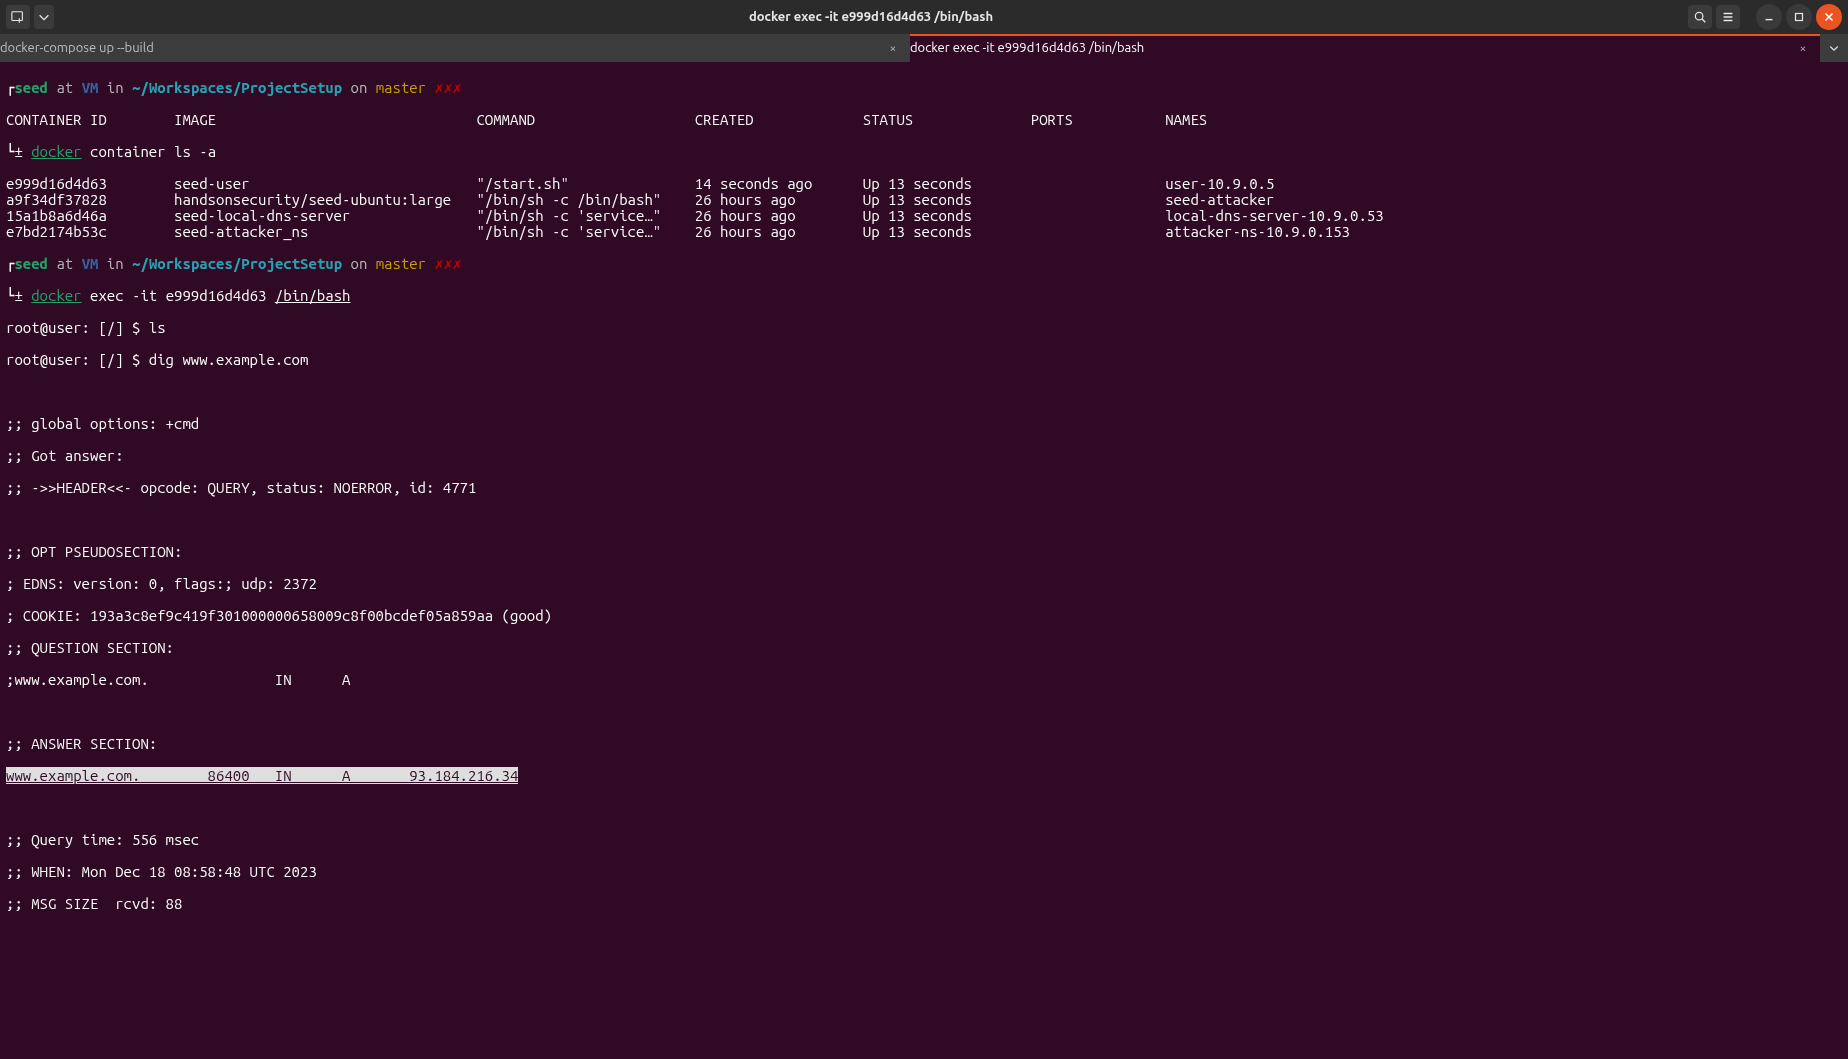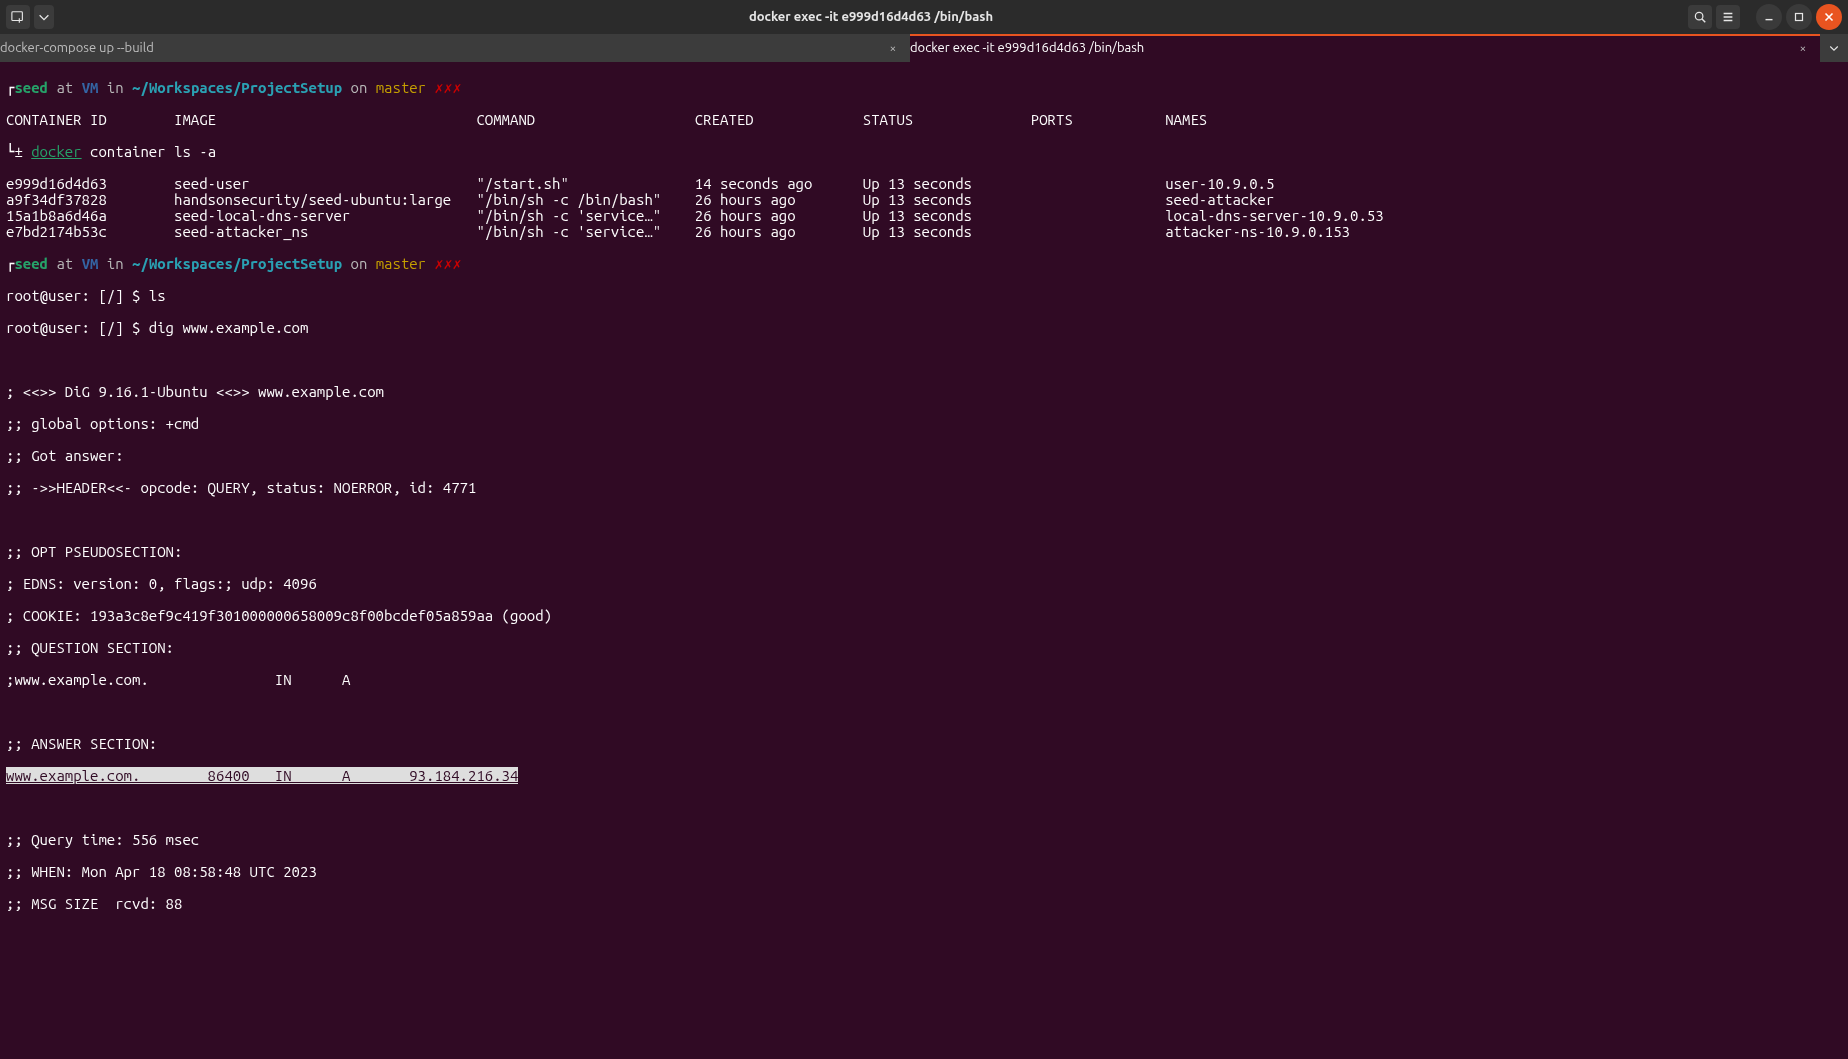--- a/index.html
+++ b/index.html
@@ -166,35 +166,35 @@
       </svg>
   </div>
 </div>
 
 <div class="terminal">
 <span class="row"><span class="prompt-arrow">┌</span><span class="c-green bold">seed</span> <span class="c-dim">at</span> <span class="c-blue bold">VM</span> <span class="c-dim">in</span> <span class="c-cyan bold">~/Workspaces/ProjectSetup</span> <span class="c-dim">on</span> <span class="c-yellow">master</span> <span class="c-red bold">✗✗✗</span></span>
 <span class="row"><span id="th">CONTAINER ID        IMAGE                               COMMAND                   CREATED             STATUS              PORTS           NAMES</span></span>
 <span class="row"><span class="prompt-arrow">└±</span> <span class="c-green underline">docker</span> <span>container ls -a</span></span>
 <span class="row">e999d16d4d63        seed-user                           "/start.sh"               14 seconds ago      Up 13 seconds                       user-10.9.0.5</span><span class="row">a9f34df37828        handsonsecurity/seed-ubuntu:large   "/bin/sh -c /bin/bash"    26 hours ago        Up 13 seconds                       seed-attacker</span><span class="row">15a1b8a6d46a        seed-local-dns-server               "/bin/sh -c 'service…"    26 hours ago        Up 13 seconds                       local-dns-server-10.9.0.53</span><span class="row">e7bd2174b53c        seed-attacker_ns                    "/bin/sh -c 'service…"    26 hours ago        Up 13 seconds                       attacker-ns-10.9.0.153</span>
 <span class="row"><span class="prompt-arrow">┌</span><span class="c-green bold">seed</span> <span class="c-dim">at</span> <span class="c-blue bold">VM</span> <span class="c-dim">in</span> <span class="c-cyan bold">~/Workspaces/ProjectSetup</span> <span class="c-dim">on</span> <span class="c-yellow">master</span> <span class="c-red bold">✗✗✗</span></span>
+<span class="row"><span class="prompt-arrow">└±</span> <span class="c-green underline">docker</span> <span>exec -it e999d16d4d63 </span><span class="underline">/bin/bash</span></span>
 <span class="row"><span>root@user: [/] $ </span><span>ls</span></span>
 <span class="row"><span>root@user: [/] $ </span><span>dig www.example.com</span></span>
 <span class="row"> </span>
-<span class="row">; &lt;&lt;&gt;&gt; DiG 9.16.1-Ubuntu &lt;&lt;&gt;&gt; www.example.com</span>
 <span class="row">;; global options: +cmd</span>
 <span class="row">;; Got answer:</span>
 <span class="row">;; -&gt;&gt;HEADER&lt;&lt;- opcode: QUERY, status: NOERROR, id: 4771</span>
 <span class="row"> </span>
 <span class="row">;; OPT PSEUDOSECTION:</span>
-<span class="row">; EDNS: version: 0, flags:; udp: 4096</span>
+<span class="row">; EDNS: version: 0, flags:; udp: 2372</span>
 <span class="row">; COOKIE: 193a3c8ef9c419f301000000658009c8f00bcdef05a859aa (good)</span>
 <span class="row">;; QUESTION SECTION:</span>
 <span class="row">;www.example.com.               IN      A</span>
 <span class="row"> </span>
 <span class="row">;; ANSWER SECTION:</span>
 <span class="row"><span class="hl">www.example.com.        86400   IN      A       93.184.216.34</span></span>
 <span class="row"> </span>
 <span class="row">;; Query time: 556 msec</span>
-<span class="row">;; WHEN: Mon Apr 18 08:58:48 UTC 2023</span>
+<span class="row">;; WHEN: Mon Dec 18 08:58:48 UTC 2023</span>
 <span class="row">;; MSG SIZE  rcvd: 88</span>
 <span class="row"> </span>
 
 </div>
 
 </body></html>

